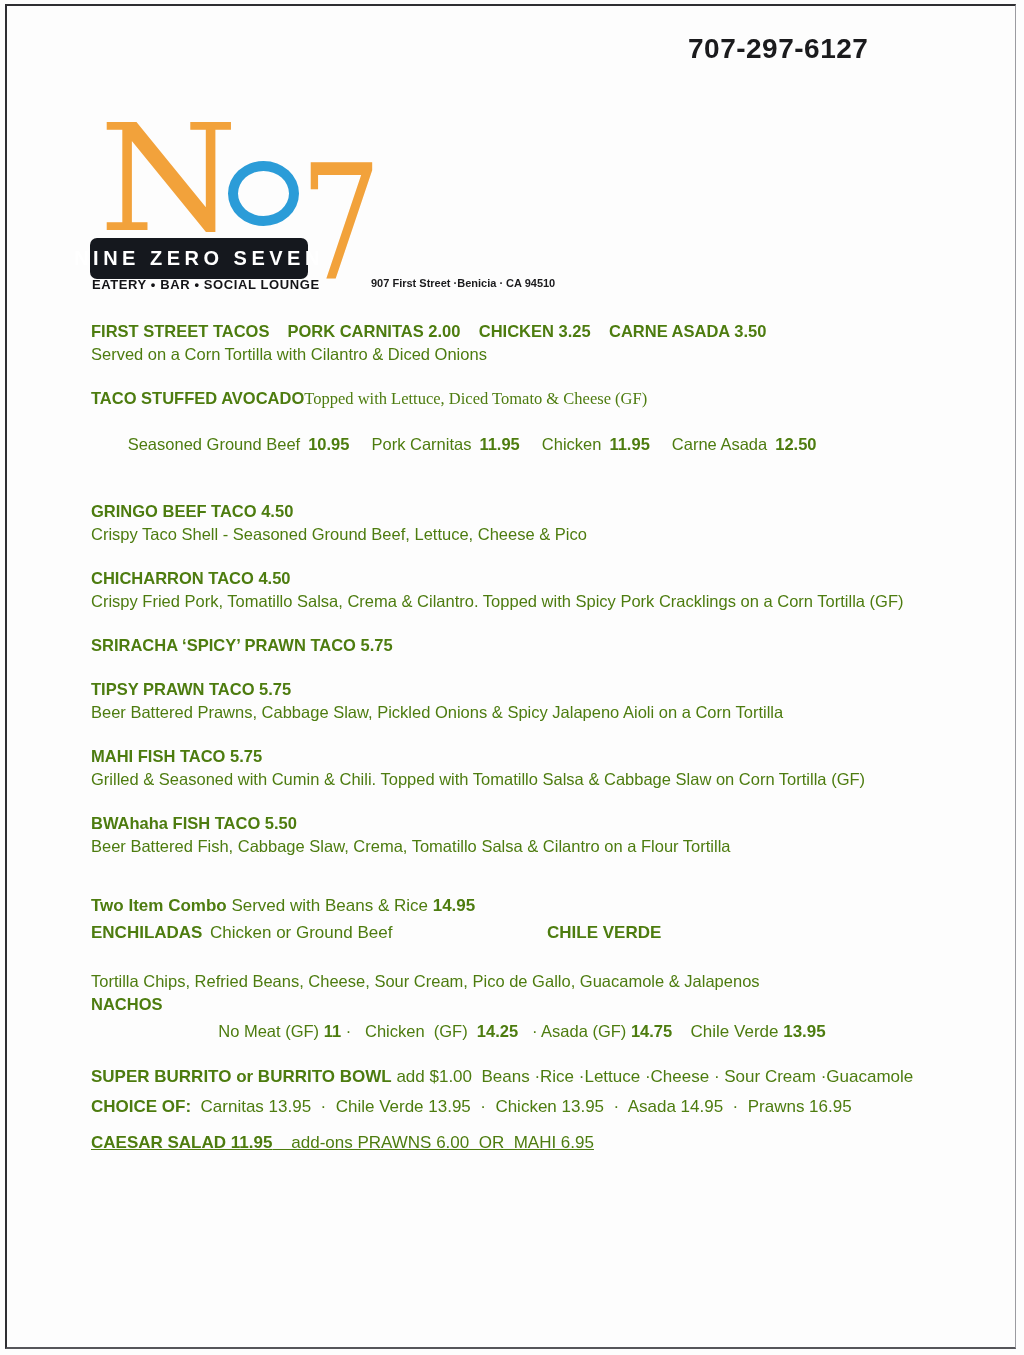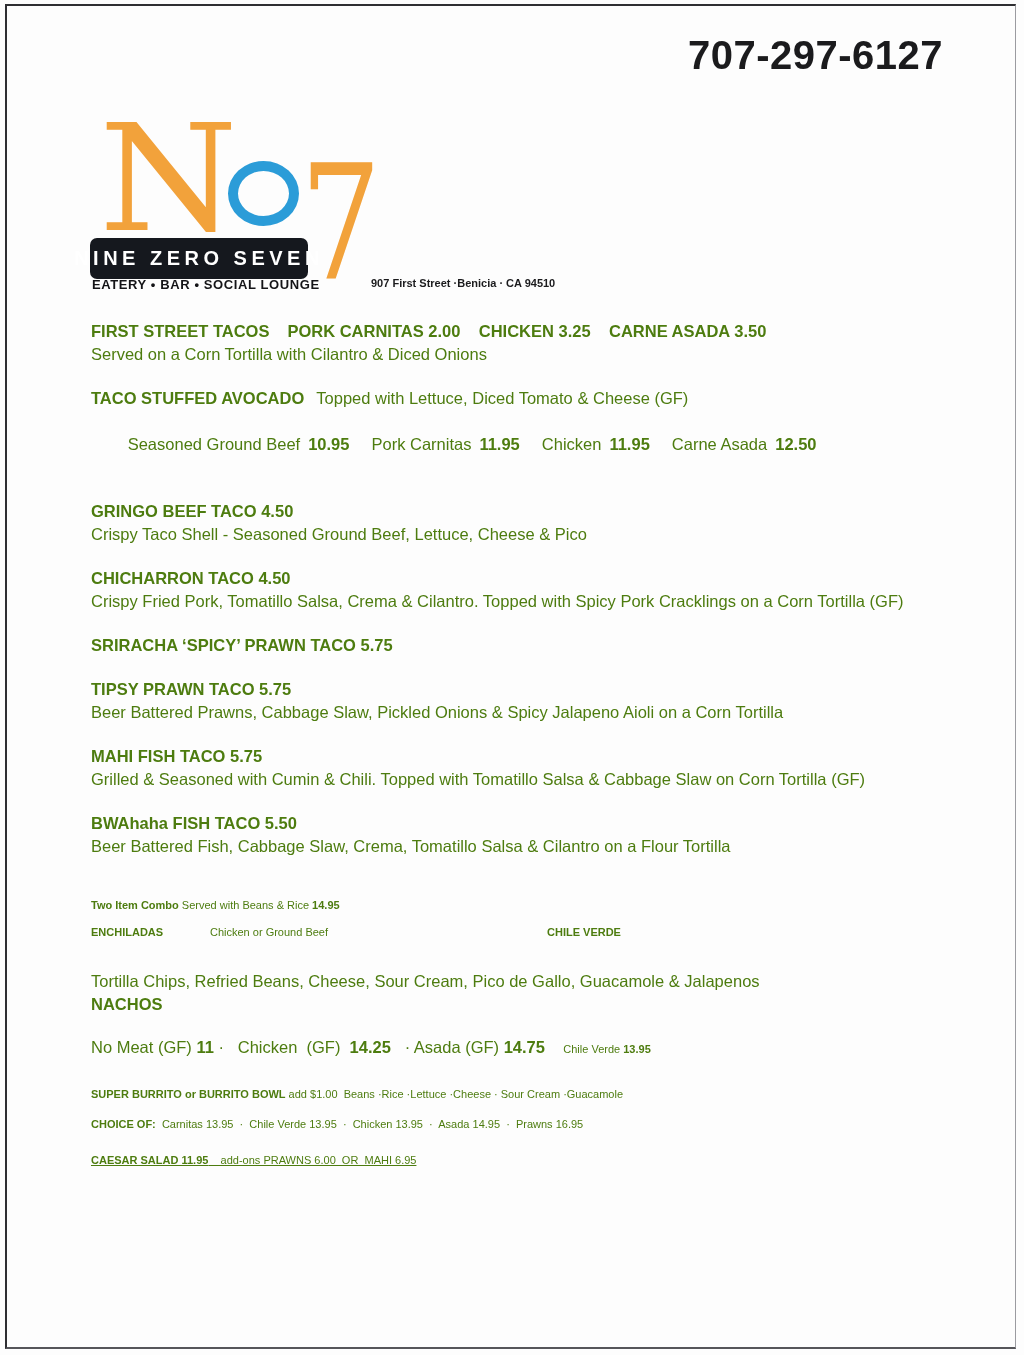--- a/index.html
+++ b/index.html
@@ -1,54 +1,54 @@
 <!DOCTYPE html>
 <html><head>
 <meta charset="utf-8">
 <style>
   html,body{margin:0;padding:0;background:#e8e8e8;}
   .page{position:relative;width:1024px;height:1355px;background:#FDFDFD;
         font-family:"Liberation Sans",sans-serif;color:#1c1c1e;overflow:hidden;margin:0 auto;}
   .frame{position:absolute;left:5px;top:4px;right:8px;bottom:6px;
          border:2px solid #2e2e32;border-right:1px solid #9b9ba0;border-bottom:2px solid #55555a;
          pointer-events:none;}
-  .phone{position:absolute;left:688px;top:33px;font-size:40px;font-weight:700;letter-spacing:.5px;color:#1b1b1d;}
+  .phone{position:absolute;left:688px;top:33px;font-size:28px;font-weight:700;letter-spacing:.5px;color:#1b1b1d;}
 
   
   .logo-n{position:absolute;left:99px;top:106px;font-family:"DejaVu Serif",serif;font-size:147px;
           line-height:1;color:#F2A23B;transform:scaleX(1.08);transform-origin:left top;}
   .logo-o{position:absolute;left:228px;top:161px;width:71px;height:65px;border:10px solid #2B9CD8;
           border-radius:50%;box-sizing:border-box;}
   .logo-7{position:absolute;left:300px;top:143px;font-family:"DejaVu Serif",serif;font-size:160px;
           line-height:1;color:#F2A23B;transform:scaleX(.8);transform-origin:left top;z-index:1;}
   .logo-box{position:absolute;left:90px;top:238px;width:218px;height:41px;background:#15181E;
             border-radius:7px;display:flex;align-items:center;justify-content:center;z-index:2;}
   .logo-box span{color:#fff;font-weight:700;font-size:20px;letter-spacing:4.5px;white-space:nowrap;}
   .logo-tagline{position:absolute;left:92px;top:277px;font-size:13px;font-weight:700;letter-spacing:.6px;color:#141417;}
   .address{position:absolute;left:371px;top:277px;font-size:11px;font-weight:700;color:#1b1b1d;}
 
   
   .content{position:absolute;left:91px;top:320px;width:862px;font-size:16.5px;line-height:23px;color:#4d7c0f;}
   .line{white-space:pre-wrap;}
   .b{font-weight:700;}
-  .lg{font-size:11px;}
+  .lg{font-size:17px;}
   .sec{margin-top:21px;}
   .mt-desc1{margin-top:0;}
   .gap-combo{margin-top:36px;}
   .gap-nachos{margin-top:26px;}
   .gap-burrito{margin-top:22px;}
   .gap-caesar{margin-top:13px;text-decoration:underline;}
   .t-gap{margin-right:18px;}
-  .sub-gap{margin-left:12px;}
+  .sub-gap{font-family:Liberation Serif, serif;}
   .pair{margin-right:22px;white-space:pre-wrap;}
   .pair .lbl{margin-right:8px;}
   .combo-row{position:relative;margin-top:4px;}
   .combo-item{display:inline-block;min-width:119px;}
   .combo-right{position:absolute;left:456px;top:0;}
-  .pl{margin-top:20px;}
+  .pl{margin-top:4px;text-align:center;}
 </style>
 </head>
 <body>
 
 <div class="page">
   <div class="frame"></div>
 
   <div class="phone">707-297-6127</div>
 
   <div>

